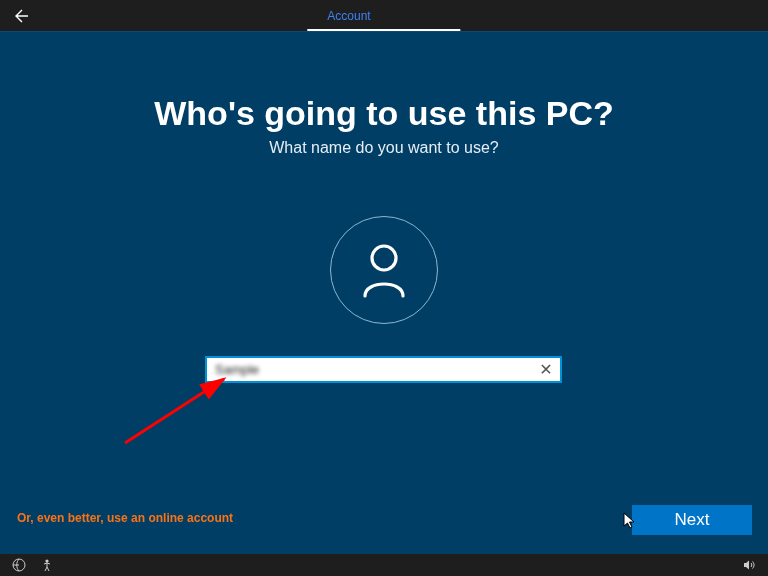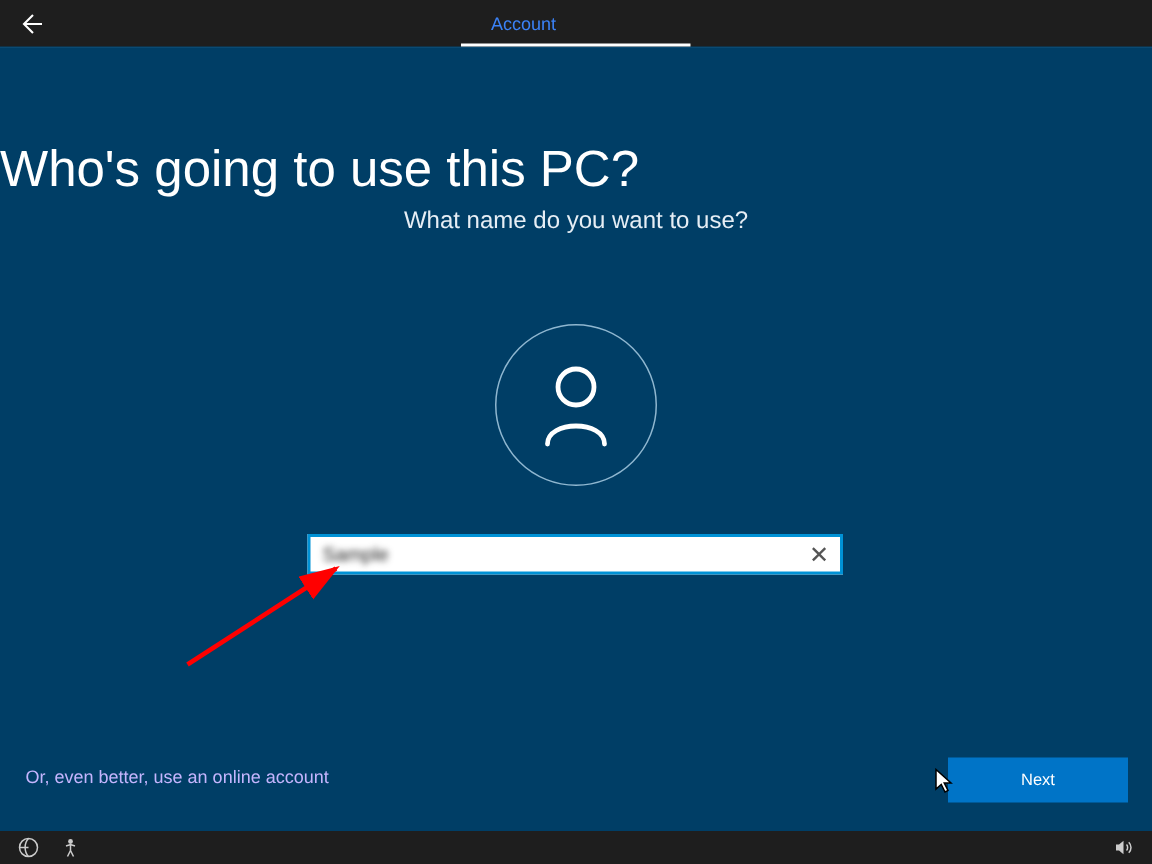--- a/index.html
+++ b/index.html
@@ -10,38 +10,38 @@
     .top-bar { position: absolute; top: 0; left: 0; right: 0; height: 31px; background: #1e1e1e; display: flex; align-items: center; z-index: 10; }
     .back-btn { width: 40px; height: 31px; display: flex; align-items: center; justify-content: center; color: #fff; cursor: pointer; }
     .tab-area { position: absolute; left: 50%; transform: translateX(-50%); display: flex; gap: 0; }
     .tab { color: #3b82f6; font-size: 12px; padding: 8px 90px 6px 20px; }
     .tab.active { border-bottom: 2px solid #fff; }
 
     
     .divider { position: absolute; top: 31px; left: 0; right: 0; height: 1px; background: #0a4a73; }
 
     
-    .heading { position: absolute; top: 94px; left: 0; right: 0; color: #fff; font-size: 34px; font-weight: 400; }
+    .heading { position: absolute; top: 94px; left: 0; right: 0; text-align: center; color: #fff; font-size: 34px; font-weight: 700; }
     .subheading { position: absolute; top: 139px; left: 0; right: 0; text-align: center; color: #e6eef5; font-size: 16px; font-weight: 400; }
 
     
     .avatar { position: absolute; top: 216px; left: 50%; transform: translateX(-50%); width: 108px; height: 108px; border: 1px solid #8fb7d0; border-radius: 50%; display: flex; align-items: center; justify-content: center; }
     .avatar svg { width: 50px; height: 56px; stroke: #fff; stroke-width: 3.2; fill: none; stroke-linecap: round; }
 
     
     .input-wrap { position: absolute; top: 356px; left: 205px; width: 357px; height: 27px; background: #fff; border: 2px solid #0092d6; display: flex; align-items: center; }
     .username-input { flex: 1 1 auto; border: 0; outline: 0; height: 100%; padding: 0 8px; font-size: 13px; color: #222; background: transparent; filter: blur(2px); }
     .clear-x { width: 28px; height: 100%; display: flex; align-items: center; justify-content: center; color: #555; cursor: pointer; font-size: 16px; font-weight: 300; }
 
     
     .arrow { position: absolute; top: 373px; left: 120px; pointer-events: none; }
 
     
-    .online-link { position: absolute; left: 17px; bottom: 51px; color: #c4b5fd; font-size: 12px; font-weight: 400; cursor: pointer; }
-    .next-btn { position: absolute; right: 16px; bottom: 41px; width: 120px; height: 30px; background: #0074c7; color: #fff; font-size: 11px; display: flex; align-items: center; justify-content: center; cursor: pointer; border: none; }
+    .online-link { position: absolute; left: 17px; bottom: 51px; color: #f97316; font-size: 12px; font-weight: 700; cursor: pointer; }
+    .next-btn { position: absolute; right: 16px; bottom: 41px; width: 120px; height: 30px; background: #0074c7; color: #fff; font-size: 17px; display: flex; align-items: center; justify-content: center; cursor: pointer; border: none; }
 
     
     .taskbar { position: absolute; left: 0; right: 0; bottom: 0; height: 22px; background: #1e1e1e; display: flex; align-items: center; }
     .task-left { display: flex; gap: 10px; padding-left: 10px; }
     .task-icon { width: 18px; height: 18px; display: flex; align-items: center; justify-content: center; color: #d8d8d8; cursor: pointer; }
     .task-right { position: absolute; right: 10px; display: flex; }
 
     
     .cursor { position: absolute; left: 623px; top: 512px; pointer-events: none; }
   </style>

